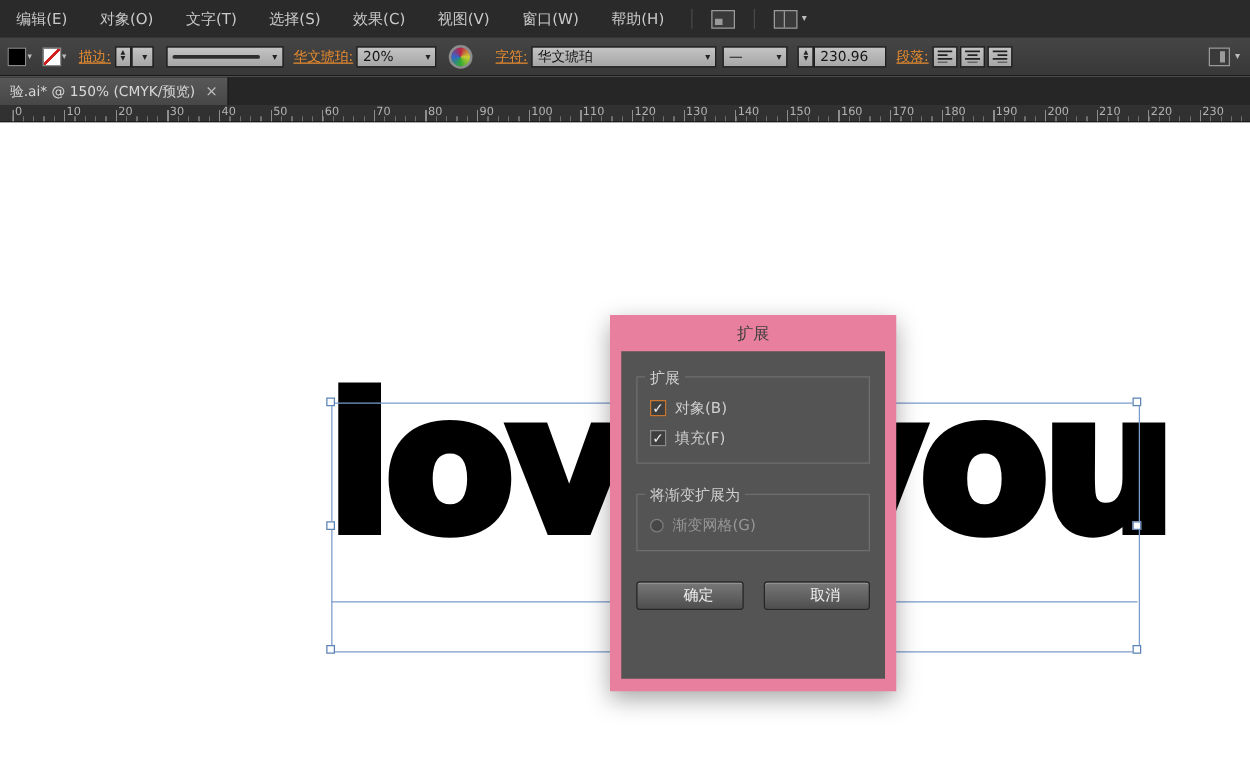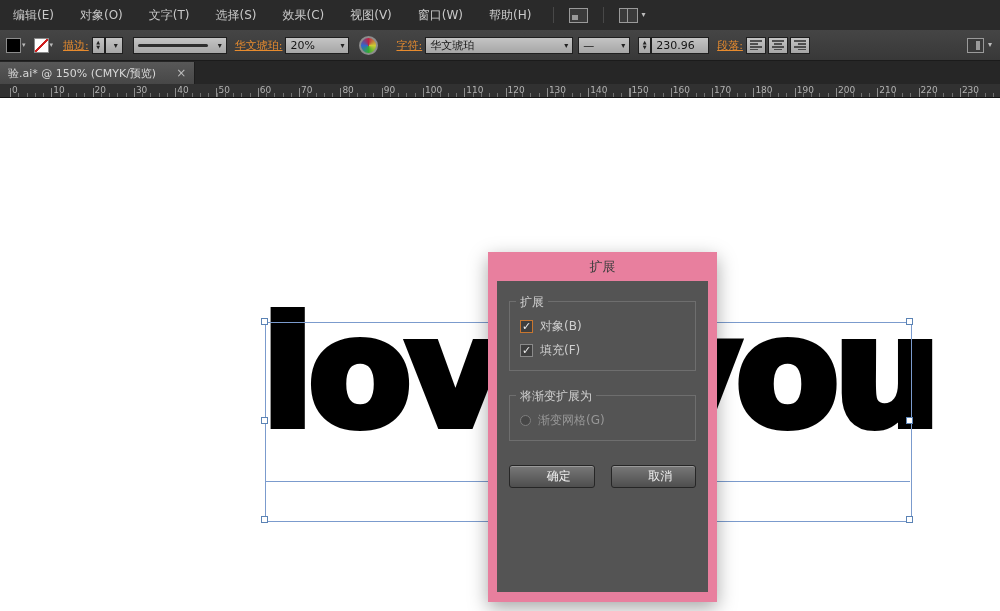--- a/index.html
+++ b/index.html
@@ -54,21 +54,21 @@
   .panel-icon{width:15px;height:13px;border:1px solid #9a9a9a;background:#3a3a3a;position:relative;}
   .panel-icon::after{content:"";position:absolute;right:3px;top:2px;bottom:2px;width:4px;background:#9a9a9a;}
   
   .tabbar{
     position:absolute;left:0;top:61px;width:1000px;height:23px;
     background:#262626;border-bottom:1px solid #181818;display:flex;align-items:flex-end;
   }
   .doc-tab{
     height:22px;background:linear-gradient(#585858,#474747);
     border-right:1px solid #1d1d1d;display:flex;align-items:center;
-    color:#d8d8d8;font-size:11px;padding:0 8px;gap:20px;max-width:220px;white-space:nowrap;
+    color:#d8d8d8;font-size:11px;padding:0 8px;gap:8px;max-width:220px;white-space:nowrap;
   }
   .tab-close{color:#bdbdbd;font-size:12px;line-height:1;cursor:default;}
   
   .ruler{
     position:absolute;left:0;top:84px;width:1000px;height:14px;
     background:#313131;border-bottom:1px solid #141414;box-sizing:border-box;
   }
   .ruler::before{content:"";position:absolute;left:10px;right:0;bottom:0;height:4px;
     background:repeating-linear-gradient(to right,#6f6f6f 0 1px,transparent 1px 8.26px);}
   .ruler::after{content:"";position:absolute;left:10px;right:0;bottom:0;height:9px;
@@ -84,21 +84,21 @@
   }
   .sel{position:absolute;z-index:2;}
   .sel-rect{left:265px;top:224px;width:645px;height:198px;border:1px solid #7b9bcd;}
   .sel-baseline{left:265px;top:383px;width:645px;height:0;border-top:1px solid #7b9bcd;}
   .handle{position:absolute;width:7px;height:7px;background:#fff;border:1px solid #5b83b5;box-sizing:border-box;z-index:3;}
   .h1{left:261px;top:220px;} .h2{left:584px;top:220px;} .h3{left:906px;top:220px;}
   .h4{left:261px;top:319px;} .h5{left:906px;top:319px;}
   .h6{left:261px;top:418px;} .h7{left:584px;top:418px;} .h8{left:906px;top:418px;}
   
   .dialog{
-    position:absolute;left:488px;top:252px;width:229px;height:350px;z-index:10;
+    position:absolute;left:488px;top:252px;width:229px;height:301px;z-index:10;
     background:#e87f9e;box-shadow:0 6px 18px rgba(0,0,0,.35);box-sizing:border-box;
   }
   .dialog-title{height:29px;display:flex;align-items:center;justify-content:center;
     color:#3f3f3f;font-size:13px;}
   .dialog-inner{position:absolute;left:9px;right:9px;top:29px;bottom:10px;
     background:#545454;padding:20px 12px 0;box-sizing:border-box;color:#cfcfcf;font-size:12px;}
   .group{border:1px solid #6e6e6e;position:relative;padding:12px 10px 8px;margin-bottom:24px;}
   .group-label{position:absolute;top:-8px;left:6px;background:#545454;padding:0 4px;font-size:12px;color:#cfcfcf;}
   .opt-row{display:flex;align-items:center;gap:7px;height:24px;}
   .opt-row.disabled{color:#979797;}

